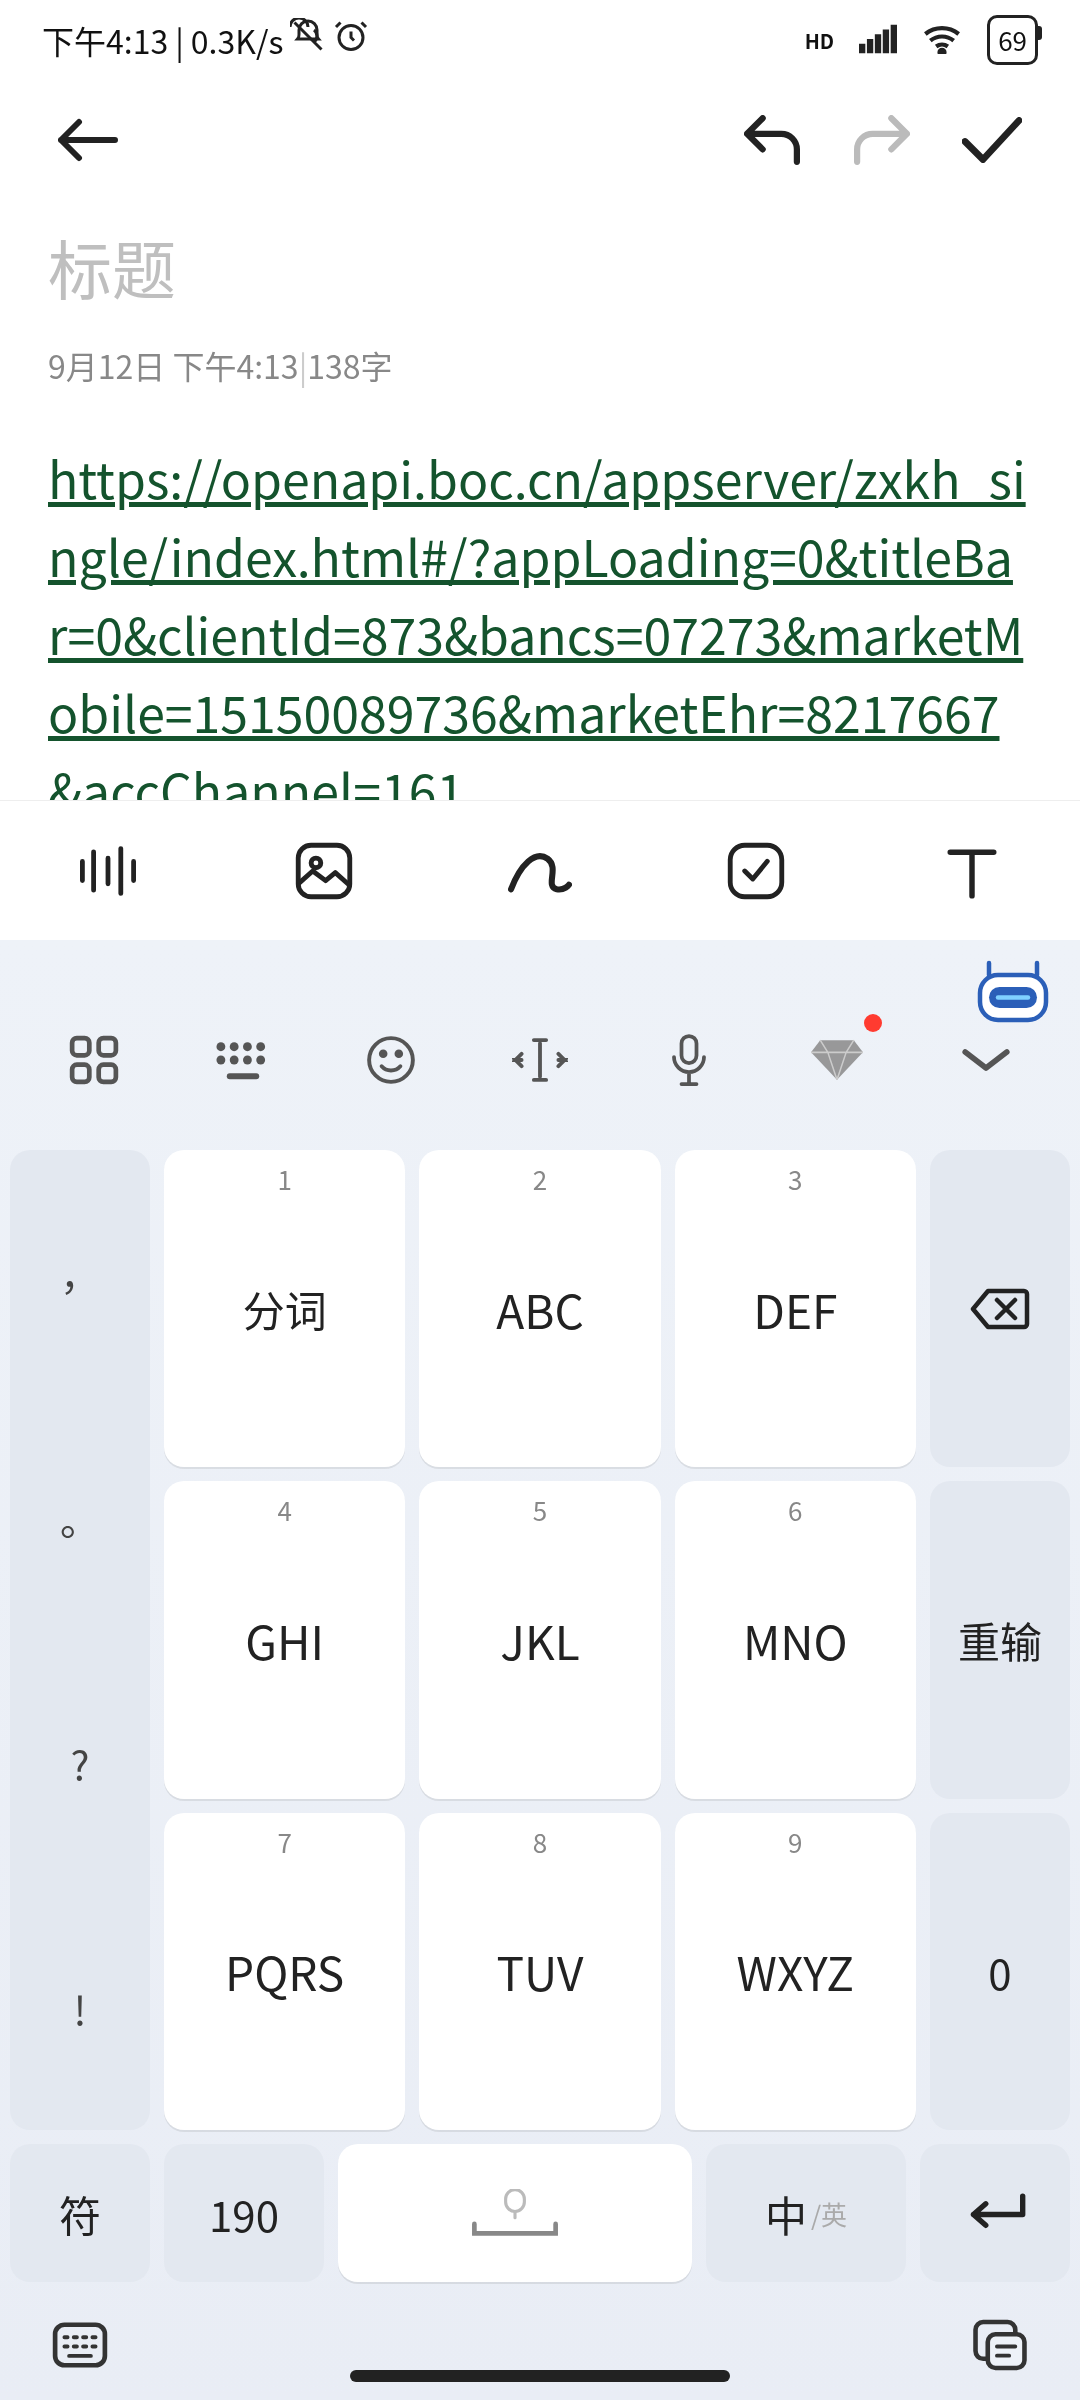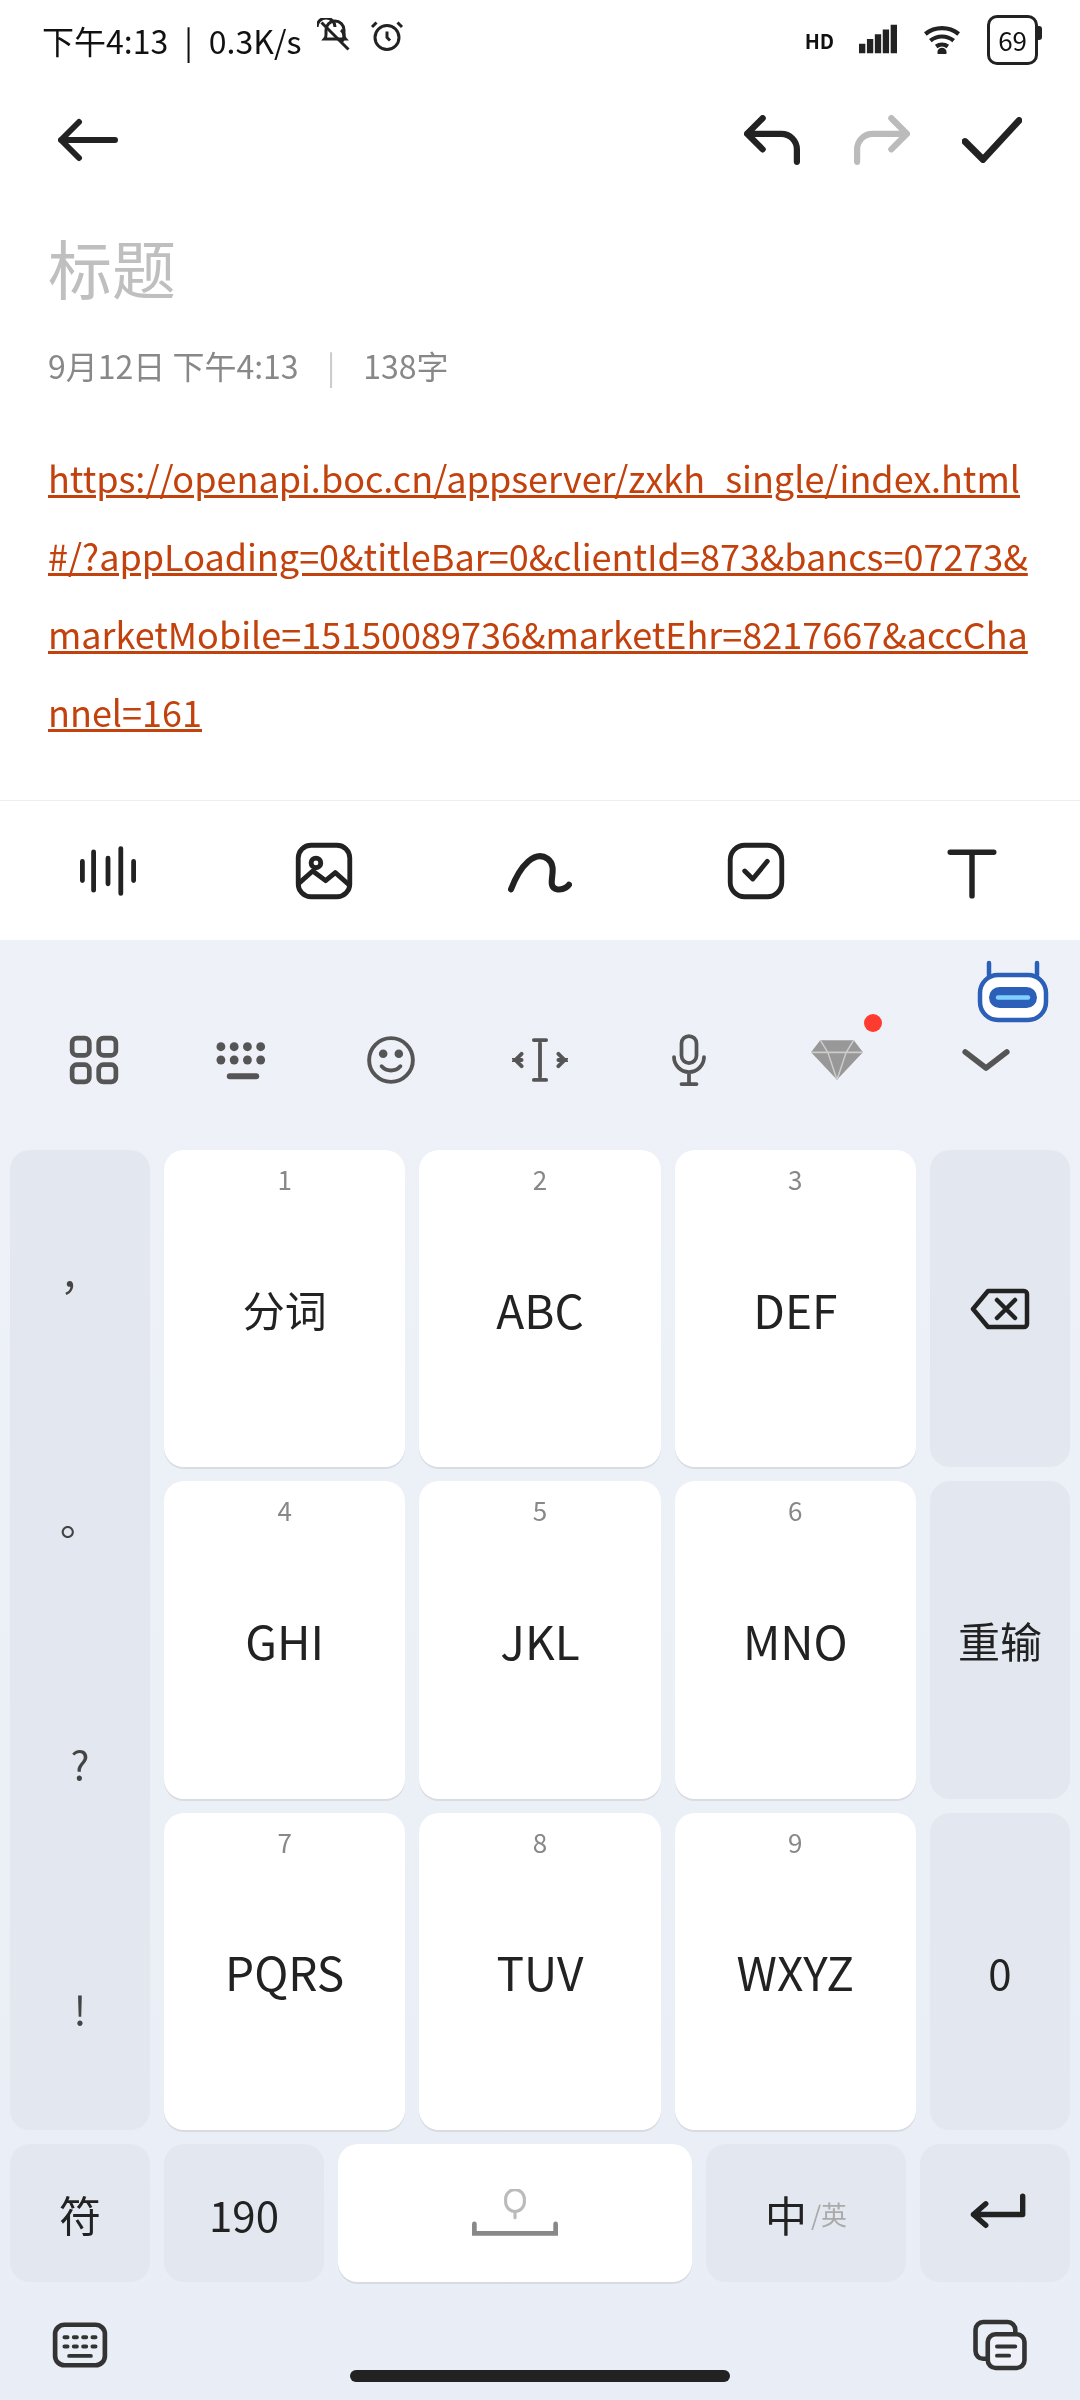--- a/index.html
+++ b/index.html
@@ -1,37 +1,37 @@
 <!DOCTYPE html>
 <html><head>
 <meta charset="utf-8">
 <style>
 * { margin:0; padding:0; box-sizing:border-box; font-family: -apple-system, "Noto Sans CJK SC", sans-serif; }
 html, body { width:1080px; height:2400px; background:#fff; overflow:hidden; }
 
 
 .status-bar { height:80px; display:flex; align-items:center; padding:0 42px; font-size:32px; color:#111; }
-.status-left { display:flex; align-items:center; gap:16px; }
+.status-left { display:flex; align-items:center; gap:7px; }
 .status-right { margin-left:auto; display:flex; align-items:center; gap:25px; }
 .battery-box { border:3px solid #222; border-radius:10px; padding:8px 8px; font-size:26px; line-height:28px; display:flex; align-items:flex-start; position:relative; }
 .battery-box::after { content:""; position:absolute; right:-7px; top:8px; width:5px; height:14px; background:#222; border-radius:0 3px 3px 0; }
 
 
 .app-header { height:120px; display:flex; align-items:center; padding:0 48px; }
 .hdr-btn { width:80px; height:80px; display:flex; align-items:center; justify-content:center; }
 .hdr-spacer { flex:1; }
 .hdr-btn svg { stroke:#222; }
 .hdr-btn.disabled svg { stroke:#bbb; }
 
 
 .editor { padding:0 48px; }
 .title-ph { font-size:64px; color:#bfbfbf; margin-top:20px; }
-.meta-row { margin-top:30px; display:flex; align-items:center; gap:28px; font-size:32px; color:#888; }
+.meta-row { margin-top:30px; display:flex; align-items:center; font-size:32px; color:#888; }
 .meta-divider { color:#ccc; }
-.link-text { margin-top:50px; font-size:36px; line-height:78px; color:#c2410c; text-decoration:underline; word-break:break-all; }
+.link-text { margin-top:50px; font-size:50px; line-height:78px; color:#14532d; text-decoration:underline; word-break:break-all; }
 .cursor-drop { width:40px; height:40px; background:#f5a200; border-radius:50% 50% 50% 50%/60% 60% 40% 40%; transform:rotate(180deg); position:absolute; left:483px; top:604px; }
 .content-wrap { position:relative; }
 
 
 .toolbar { position:absolute; left:0; right:0; top:800px; height:140px; border-top:1px solid #eee; display:flex; align-items:center; justify-content:space-around; background:#fff; }
 .tool-btn { width:100px; height:100px; display:flex; align-items:center; justify-content:center; }
 
 
 .kb { position:absolute; left:0; right:0; top:940px; bottom:0; background:linear-gradient(180deg,#eef2f8,#e9edf5); display:flex; flex-direction:column; }
 .kb-mascot { position:absolute; right:28px; top:20px; }

